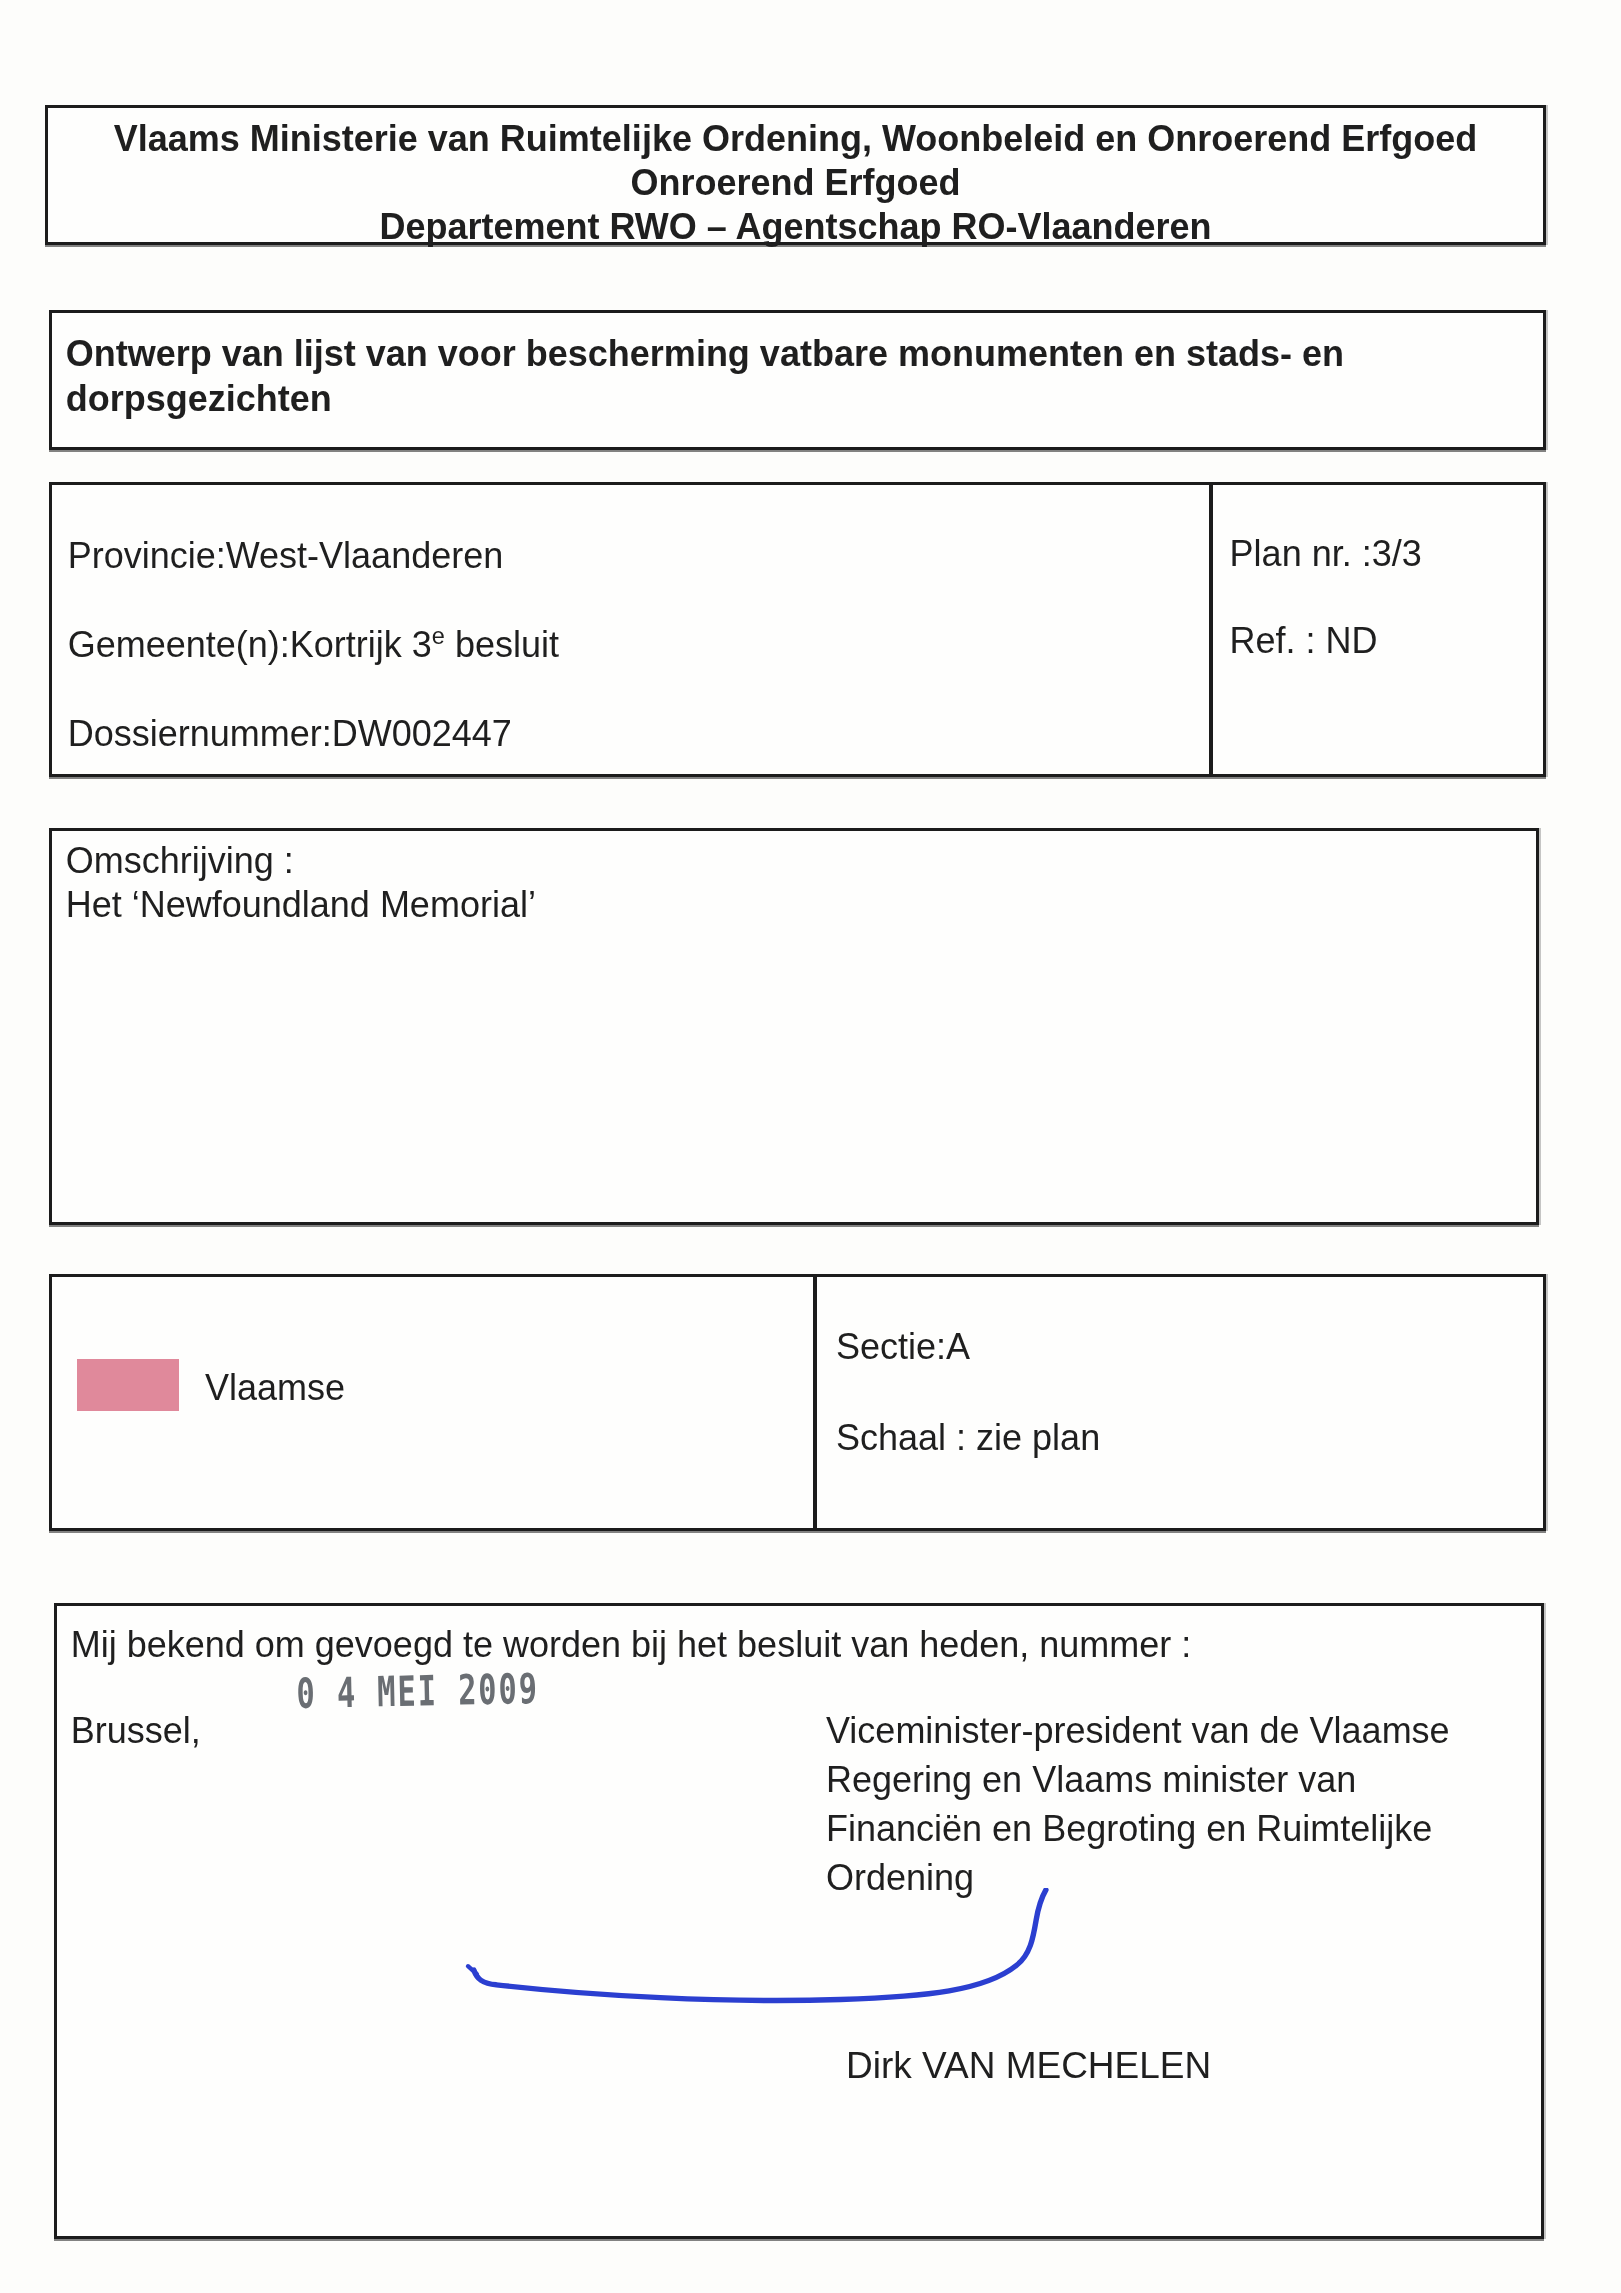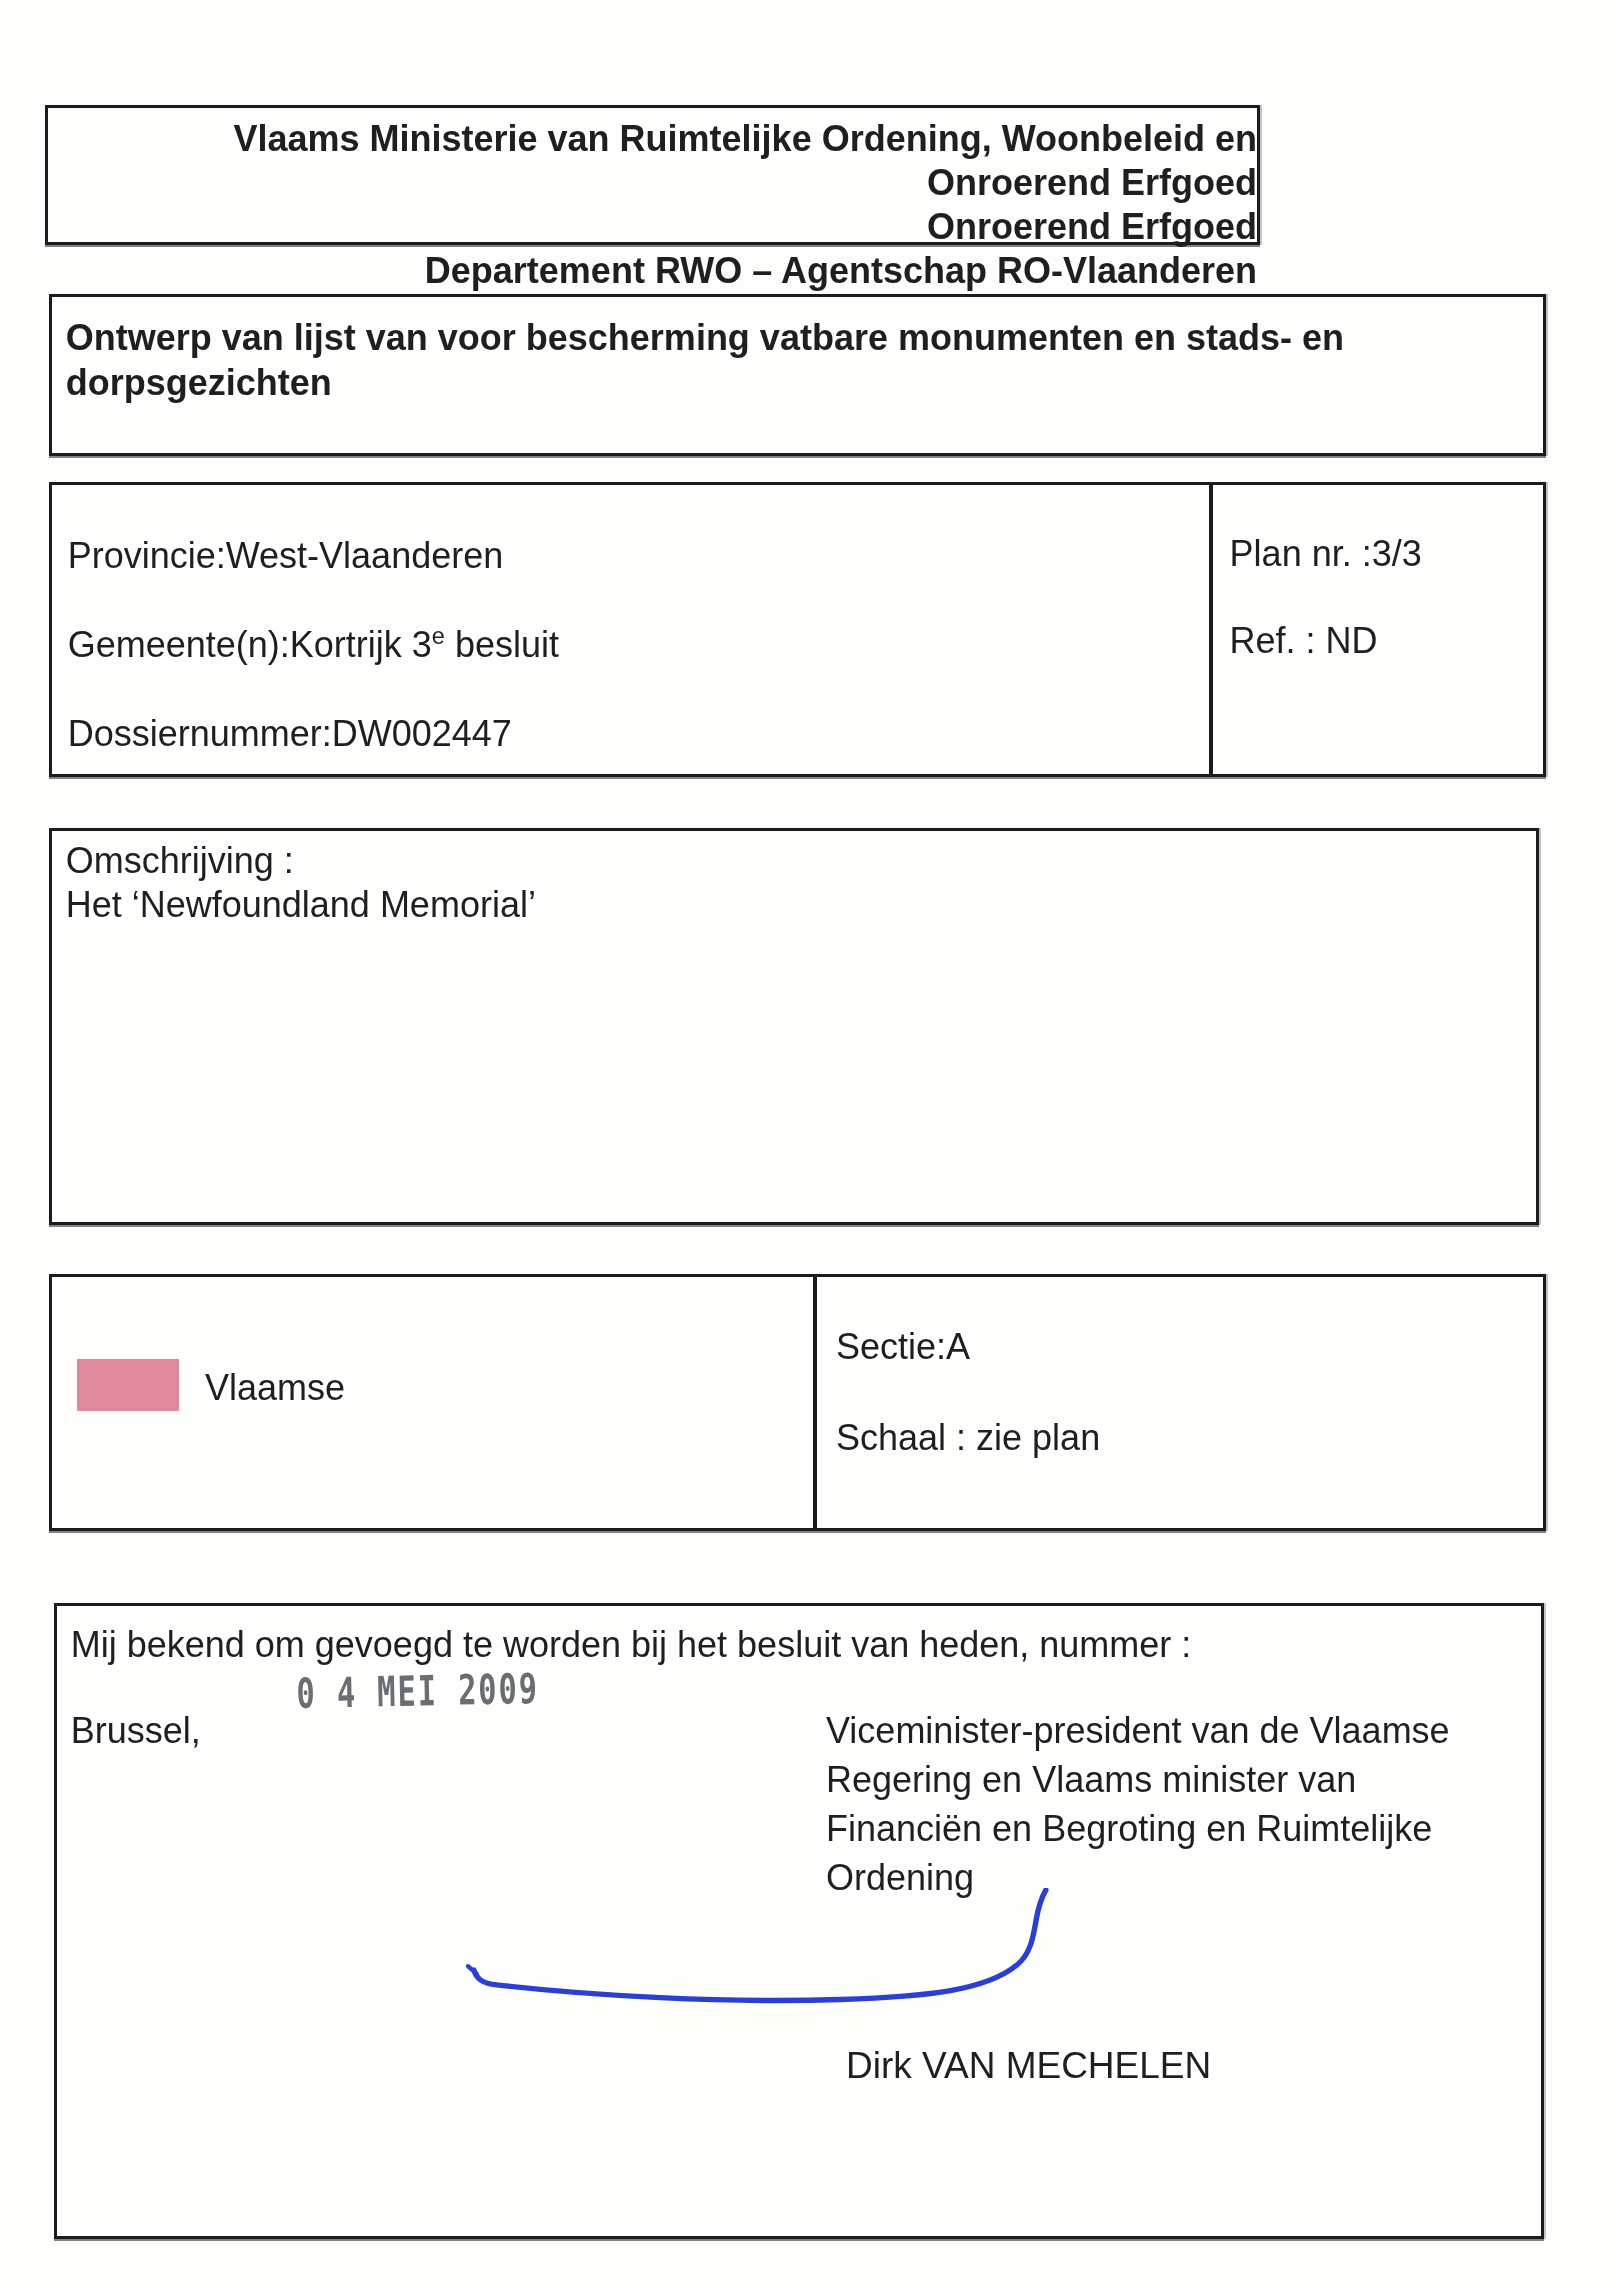--- a/index.html
+++ b/index.html
@@ -20,24 +20,24 @@
     color:var(--text);
     overflow:hidden;
   }
   .box{
     position:absolute;
     background:#fefefd;
     border:3.9px solid var(--border);
     box-shadow:0 2px 0 rgba(30,30,30,.55), 2px 0 0 rgba(30,30,30,.25);
   }
   
-  #header-box{left:45px;top:105px;width:1215px;height:140px;text-align:right;padding-top:8.8px;}
+  #header-box{left:45px;top:105px;width:1501px;height:140px;text-align:center;padding-top:8.8px;}
   #header-box div{font-size:36px;line-height:44px;font-weight:700;}
   
-  #title-box{left:49px;top:294px;width:1497px;height:162px;padding:17.6px 0 0 13.7px;}
+  #title-box{left:49px;top:310px;width:1497px;height:140px;padding:17.6px 0 0 13.7px;}
   #title-box div{font-size:36px;line-height:45px;font-weight:700;}
   
   #info-box{left:49px;top:482px;width:1497px;height:295px;}
   #info-left{position:absolute;left:0;top:0;bottom:0;width:1157px;padding:49px 0 0 15.7px;}
   #info-left .row{font-size:36px;line-height:43px;}
   #info-left .row + .row{margin-top:46px;}
   #info-left sup{font-size:23.5px;vertical-align:super;line-height:0;}
   #info-divider{position:absolute;left:1157px;top:-1px;bottom:-1px;width:3.9px;background:var(--border);}
   #info-right{position:absolute;left:1160px;top:0;bottom:0;right:0;padding:47px 0 0 17.6px;}
   #info-right .row{font-size:36px;line-height:43px;}

